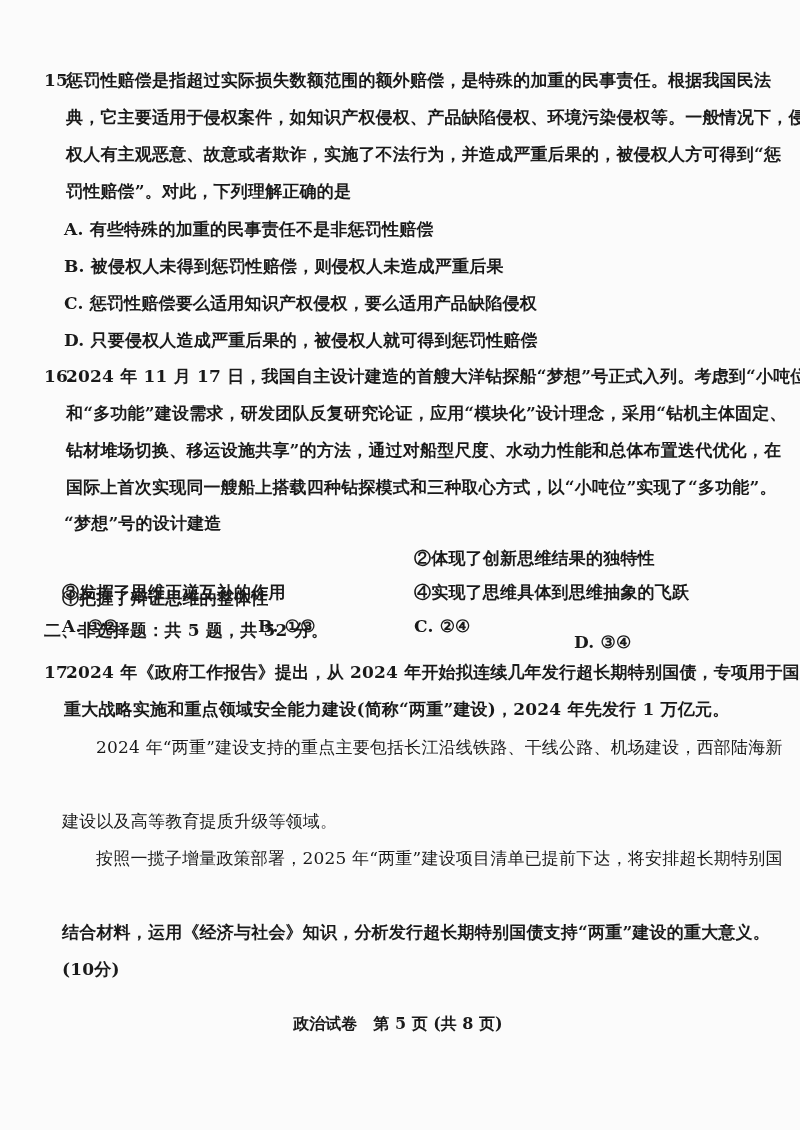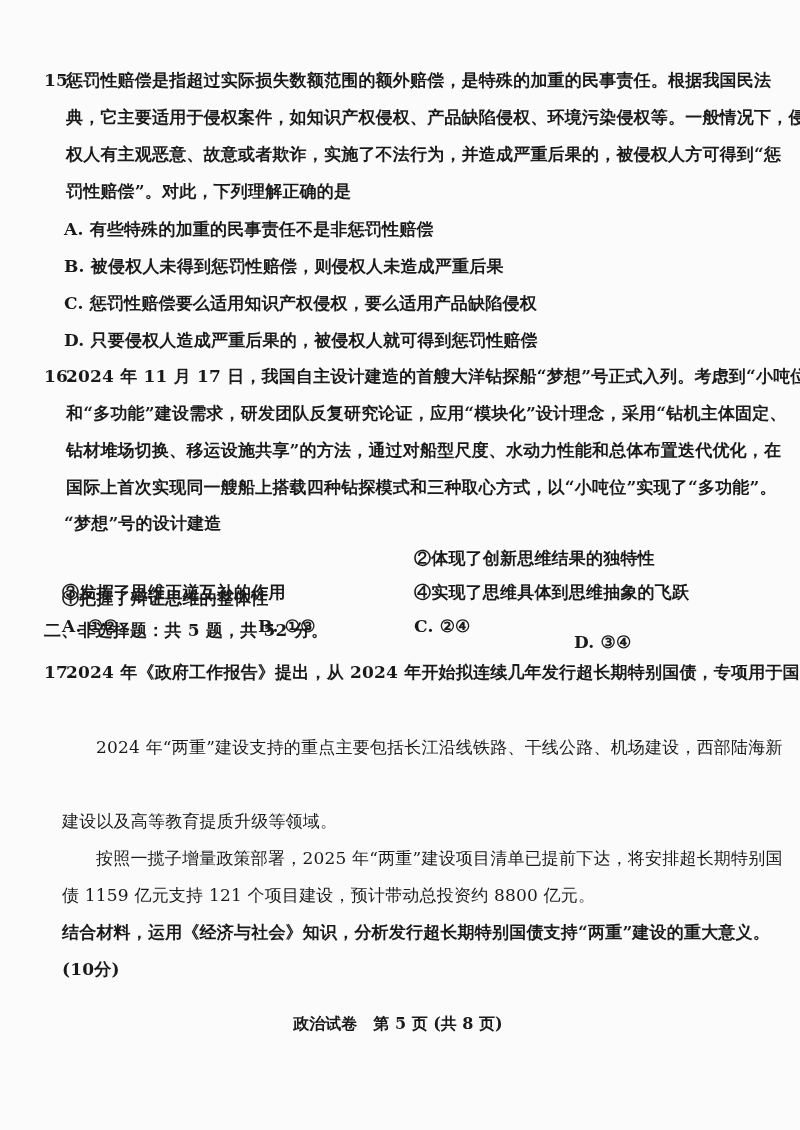--- a/index.html
+++ b/index.html
@@ -43,21 +43,21 @@
   <div class="line opt" style="left:258px;top:616px;">B. ①③</div>
   <div class="line opt" style="left:414px;top:616px;">C. ②④</div>
   <div class="line opt" style="left:574px;top:632px;">D. ③④</div>
 
   <div class="line bold" style="left:44px;top:620px;">
     <span>二、非选择题：共 5 题，共 52 分。</span>
   </div>
 
   <div class="line q" style="left:44px;top:662px;">17.</div>
   <div class="line qtext" style="left:66px;top:662px;">2024 年《政府工作报告》提出，从 2024 年开始拟连续几年发行超长期特别国债，专项用于国家</div>
+  <div class="line qtext" style="left:64px;top:699px;">重大战略实施和重点领域安全能力建设(简称“两重”建设)，2024 年先发行 1 万亿元。</div>
   <div class="line mat" style="left:96px;top:737px;">2024 年“两重”建设支持的重点主要包括长江沿线铁路、干线公路、机场建设，西部陆海新</div>
   <div class="line mat" style="left:62px;top:811px;">建设以及高等教育提质升级等领域。</div>
   <div class="line mat" style="left:96px;top:848px;">按照一揽子增量政策部署，2025 年“两重”建设项目清单已提前下达，将安排超长期特别国</div>
-  <div class="line mat" style="left:62px;top:885px;">债 1159 亿元支持 121 个项目建设，预计带动总投资约 8800 亿元。</div>
   <div class="line qtext" style="left:62px;top:922px;">结合材料，运用《经济与社会》知识，分析发行超长期特别国债支持“两重”建设的重大意义。</div>
   <div class="line qtext" style="left:62px;top:959px;">(10分)</div>
 
   <div class="footer">政治试卷　第 5 页 (共 8 页)</div>
 </div>
 
 </body></html>

